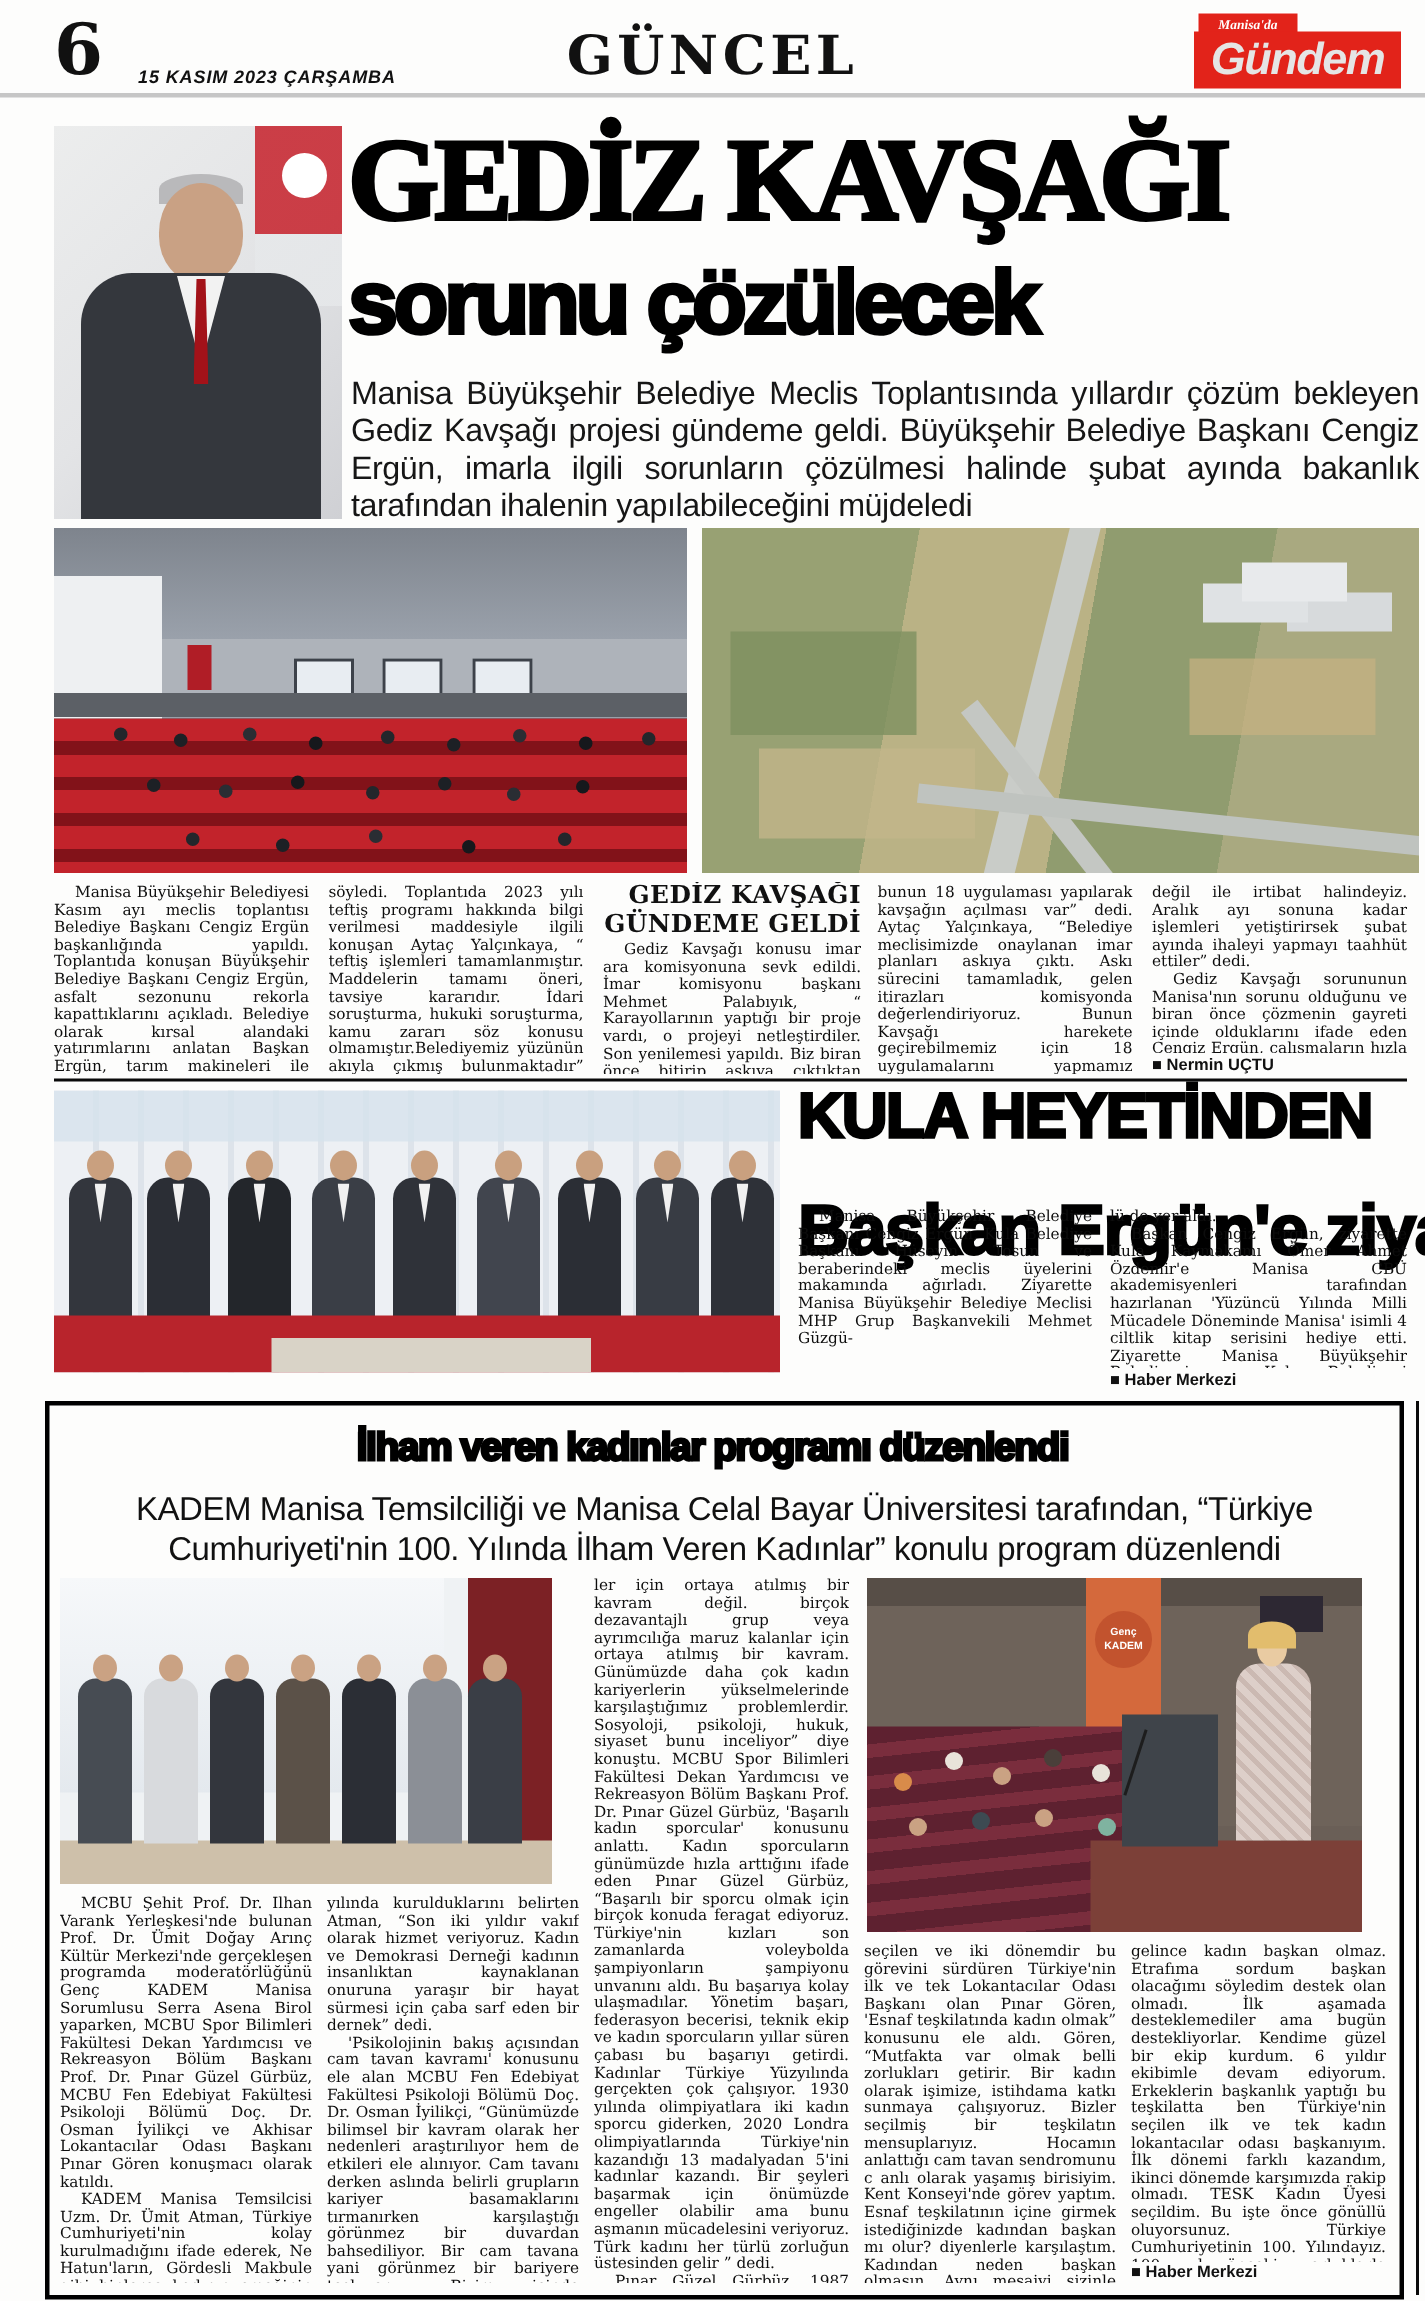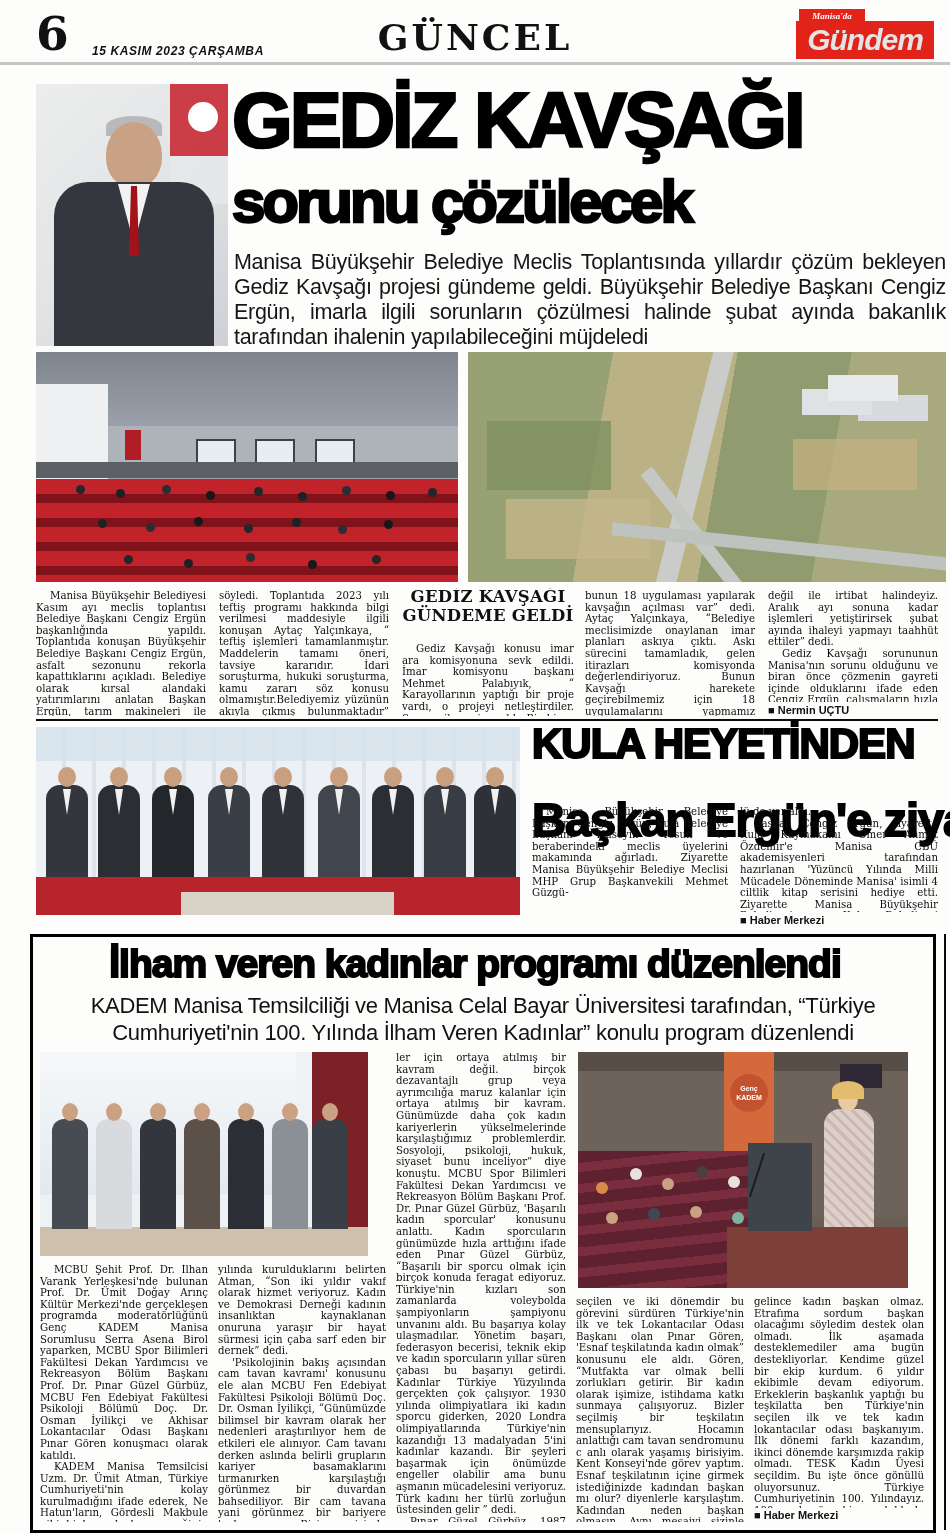--- a/index.html
+++ b/index.html
@@ -20,22 +20,22 @@
          -webkit-text-stroke:2.5px #000;letter-spacing:-3px;white-space:nowrap;}
   .h-mid{font-family:"Liberation Sans",sans-serif;font-weight:bold;color:#000;
          -webkit-text-stroke:1.8px #000;letter-spacing:-1px;white-space:nowrap;}
   .lead{font:400 21.5px/25px "Liberation Sans",sans-serif;letter-spacing:-.3px;
         text-align:justify;color:#161616;}
   .subtitle{font:400 22px/27px "Liberation Sans",sans-serif;letter-spacing:-.3px;text-align:center;color:#111;}
   
   .col{font:10.2px/11.6px "DejaVu Serif",serif;text-align:justify;overflow:hidden;color:#0d0d0d;}
   .col p{margin:0;text-indent:14px;}
   .col.cont p:first-child{text-indent:0;}
-  .subhead{font:bold 16.5px/18.5px "DejaVu Serif",serif;text-align:center;text-indent:0;
-           letter-spacing:.3px;margin-bottom:18px;}
+  .subhead{font:bold 16.5px/18.5px "DejaVu Serif",serif;text-align:right;text-indent:0;
+           letter-spacing:.3px;margin-bottom:3px;}
   .byline{font:bold 11px "Liberation Sans",sans-serif;background:#fdfdfc;padding:1px 2px 0 0;}
   .rule-black{background:#0a0a0a;}
   .a3-box{border:3px solid #000;background:#fdfdfc;}
   
   .photo{overflow:hidden;}
   
   .p1{background:linear-gradient(135deg,#eceded 0%,#e3e4e6 50%,#cfd0d4 100%);}
   .p1 .flag{position:absolute;right:0;top:0;width:58px;height:120px;background:linear-gradient(180deg,#c6202a 0 60%,#e6e8ea 60%);opacity:.85;}
   .p1 .crest{position:absolute;right:10px;top:18px;width:30px;height:30px;border-radius:50%;background:#fff;}
   .p1 .head{position:absolute;left:70px;top:38px;width:56px;height:66px;border-radius:50% 50% 46% 46%;background:#c9a184;}
@@ -119,21 +119,21 @@
   <div class="abs photo p1" style="left:36px;top:84px;width:192px;height:262px;">
     <div class="flag"></div>
     <div class="crest"></div>
     <div class="hair"></div>
     <div class="head"></div>
     <div class="suit"></div>
     <div class="shirt"></div>
     <div class="tie"></div>
   </div>
 
-  <div class="abs h-big" style="left:232px;top:80px;font-size:78px;line-height:80px;">GEDİZ KAVŞAĞI</div>
+  <div class="abs h-big" style="left:232px;top:80px;font-size:78px;line-height:80px;font-family:Liberation Serif, serif;">GEDİZ KAVŞAĞI</div>
   <div class="abs h-big" style="left:232px;top:162px;font-size:60px;line-height:80px;">sorunu çözülecek</div>
   <div class="abs lead" style="left:234px;top:250px;width:712px;height:100px;overflow:hidden;">Manisa Büyükşehir Belediye Meclis Toplantısında yıllardır çözüm bekleyen Gediz Kavşağı projesi gündeme geldi. Büyükşehir Belediye Başkanı Cengiz Ergün, imarla ilgili sorunların çözülmesi halinde şubat ayında bakanlık tarafından ihalenin yapılabileceğini müjdeledi</div>
 
   <div class="abs photo p2" style="left:36px;top:352px;width:422px;height:230px;">
     <div class="ceil"></div>
     <div class="wall"></div>
     <div class="screenL"></div>
     <div class="scr" style="left:38%;"></div>
     <div class="scr" style="left:52%;"></div>
     <div class="scr" style="left:66%;"></div>
@@ -198,21 +198,21 @@
     </div>
   <div class="abs col cont" style="left:740px;top:806px;width:198px;height:106px;">
       <p>lü de yer aldı.</p>
       <p>Başkan Cengiz Ergün, ziyarette Kula Kaymakamı Ömer Ahmet Özdemir'e Manisa CBÜ akademisyenleri tarafından hazırlanan 'Yüzüncü Yılında Milli Mücadele Döneminde Manisa' isimli 4 ciltlik kitap serisini hediye etti. Ziyarette Manisa Büyükşehir Belediyesi ve Kula Belediyesi tarafından Kula'ya kazandırılacak yatırımlar üzerine fikir alışverişinde bulunuldu.</p>
     </div>
   <div class="abs byline" style="left:740px;top:913px;">■ Haber Merkezi</div>
 
   <div class="abs a3-box" style="left:30px;top:934px;width:900px;height:593px;"></div>
   <div class="abs rule-black" style="left:944px;top:934px;width:2px;height:596px;"></div>
 
-  <div class="abs h-mid" style="left:50%;top:942px;transform:translateX(-50%);font-size:39px;line-height:44px;-webkit-text-stroke:2px #000;">İlham veren kadınlar programı düzenlendi</div>
+  <div class="abs h-mid" style="left:50%;top:942px;transform:translateX(-50%);font-size:26px;line-height:44px;-webkit-text-stroke:2px #000;">İlham veren kadınlar programı düzenlendi</div>
   <div class="abs subtitle" style="left:46px;top:992px;width:874px;height:56px;overflow:hidden;">KADEM Manisa Temsilciliği ve Manisa Celal Bayar Üniversitesi tarafından, “Türkiye Cumhuriyeti'nin 100. Yılında İlham Veren Kadınlar” konulu program düzenlendi</div>
 
   <div class="abs photo p5" style="left:40px;top:1052px;width:328px;height:204px;">
     <div class="win"></div>
     <div class="panel"></div>
     <div class="floor"></div>
     <div class="fig" style="left:12px;background:#474c53;"></div>
     <div class="fig" style="left:56px;background:#d8dadd;"></div>
     <div class="fig" style="left:100px;background:#33363d;"></div>
     <div class="fig" style="left:144px;background:#5b5148;"></div>

